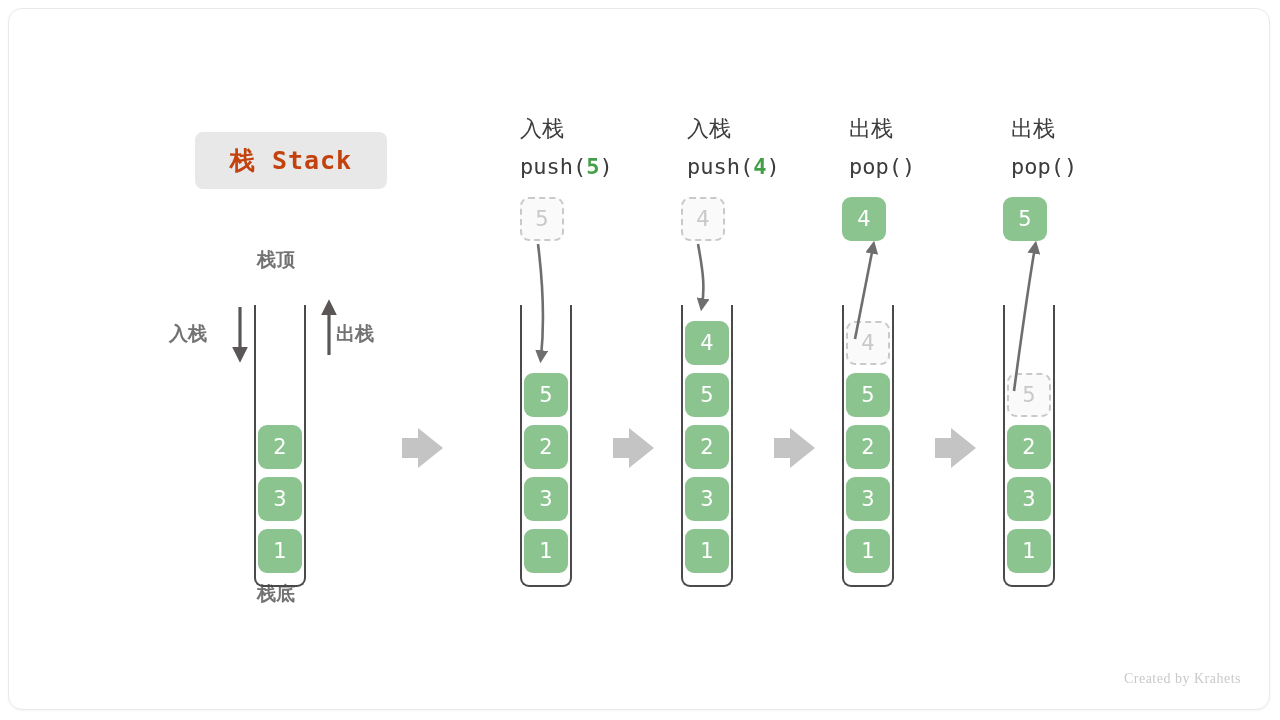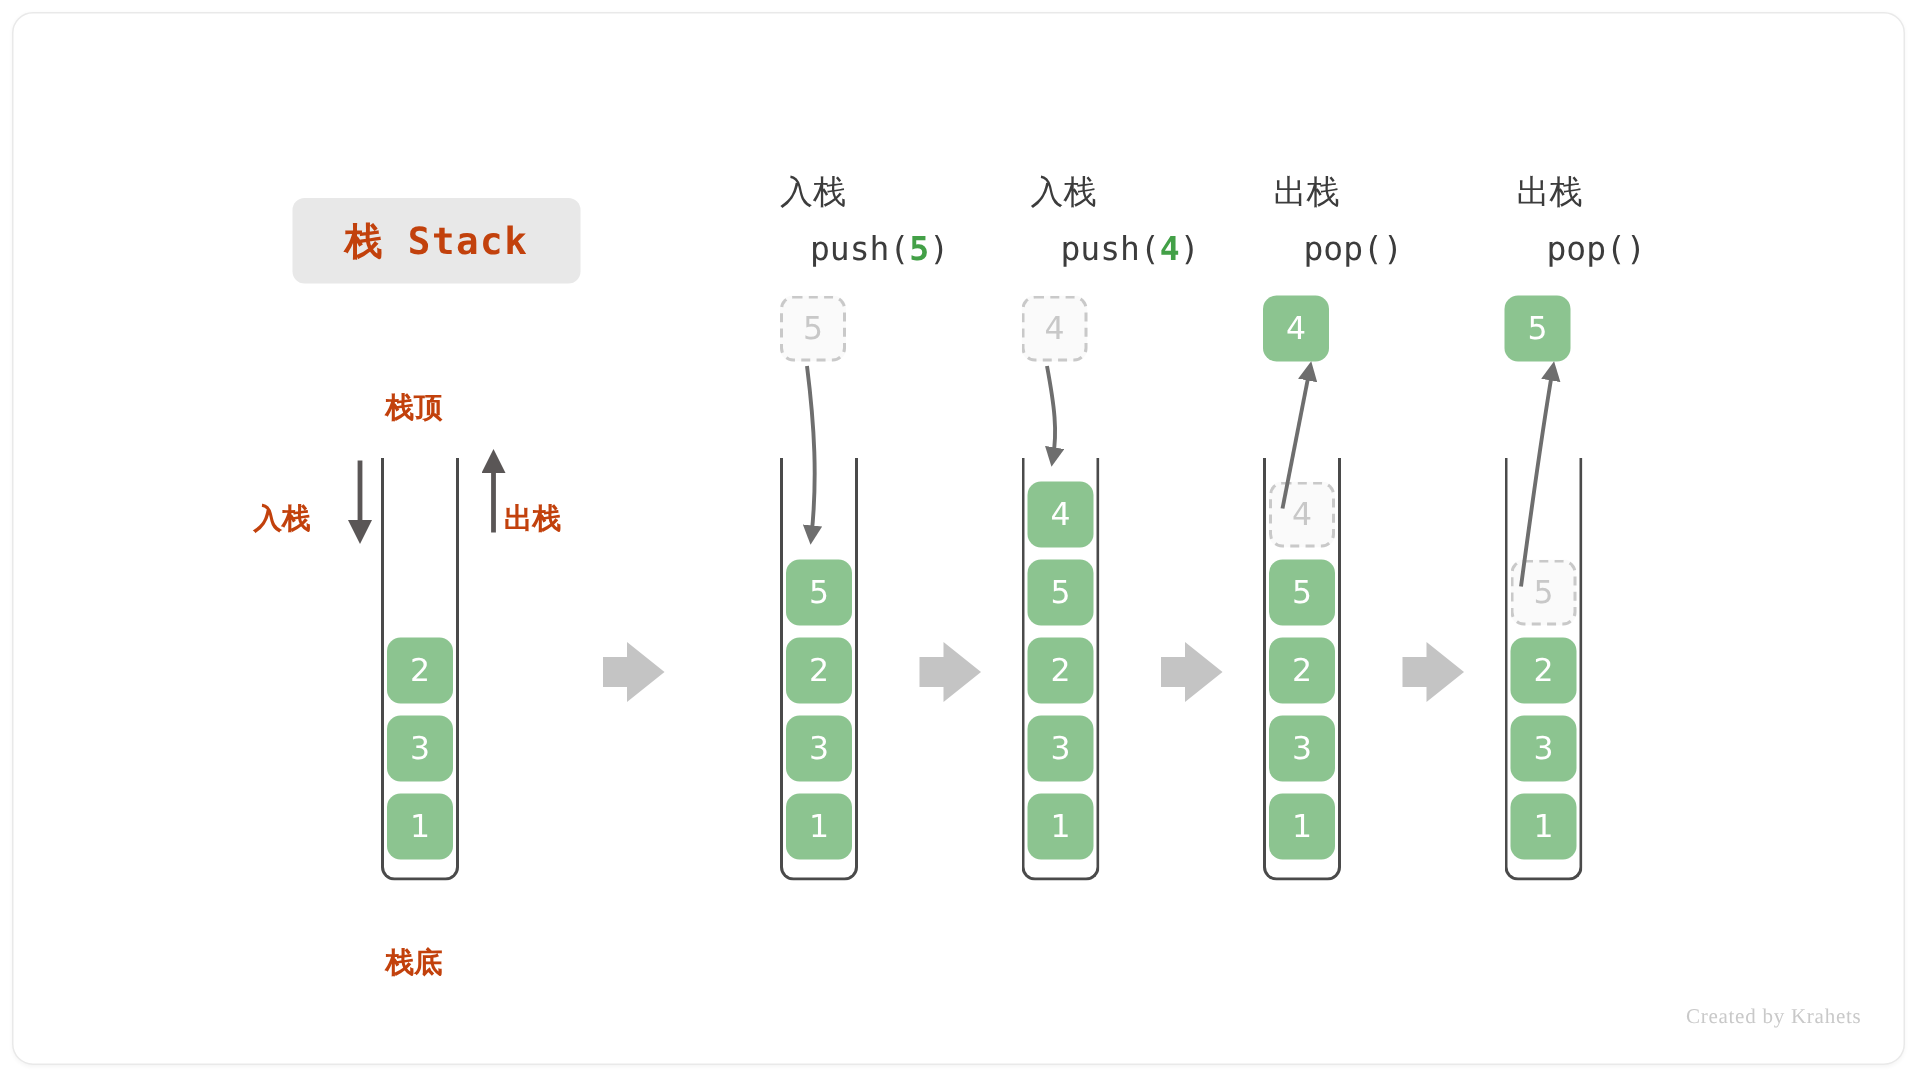--- a/index.html
+++ b/index.html
@@ -46,35 +46,34 @@
     color: #c2410c;
     font-size: 25px;
     font-weight: bold;
     letter-spacing: 1px;
     font-family: "DejaVu Sans Mono", "Liberation Mono", monospace;
     margin-top: 11px;
   }
 
   
   .cn-label {
-    color: #c2410c;
+    color: #737373;
     font-weight: bold;
     font-size: 19px;
     font-family: "DejaVu Sans", sans-serif;
     white-space: nowrap;
-    margin-top: 12px;
   }
   .col-head {
     color: #3c3c3c;
     font-size: 22px;
     font-family: "DejaVu Sans Mono", "Liberation Mono", monospace;
     white-space: nowrap;
     line-height: 38px;
   }
-  .col-head .codeline { letter-spacing: 0px; margin-left: 20px; }
+  .col-head .codeline { letter-spacing: 0px; }
   .col-head .num { color: #43a047; font-weight: bold; }
   .stack-container {
     position: absolute;
     border-left: 2px solid #4a4a4a;
     border-right: 2px solid #4a4a4a;
     border-bottom: 2px solid #4a4a4a;
     border-top: none;
     border-bottom-left-radius: 9px;
     border-bottom-right-radius: 9px;
     box-sizing: border-box;
@@ -146,21 +145,21 @@
       <div>出栈</div>
       <div class="codeline"><span>pop(</span><span class="num"></span><span>)</span></div>
     </div>
 
     <div class="abs col-head" style="left:1002px; top:101px;">
       <div>出栈</div>
       <div class="codeline"><span>pop(</span><span class="num"></span><span>)</span></div>
     </div>
 
     <div class="abs cn-label" style="left:248px; top:238px;">栈顶</div>
-    <div class="abs cn-label" style="left:248px; top:608px;">栈底</div>
+    <div class="abs cn-label" style="left:248px; top:572px;">栈底</div>
     <div class="abs cn-label" style="left:160px; top:312px;">入栈</div>
     <div class="abs cn-label" style="left:327px; top:312px;">出栈</div>
 
     <div class="stack-container" style="left:245px; top:296px; width:52px; height:282px;"></div>
     <div class="abs cell solid" style="left:249px; top:416px;">2</div>
     <div class="abs cell solid" style="left:249px; top:468px;">3</div>
     <div class="abs cell solid" style="left:249px; top:520px;">1</div>
 
     <div class="abs cell ghost" style="left:511px; top:188px;">5</div>
     <div class="stack-container" style="left:511px; top:296px; width:52px; height:282px;"></div>

